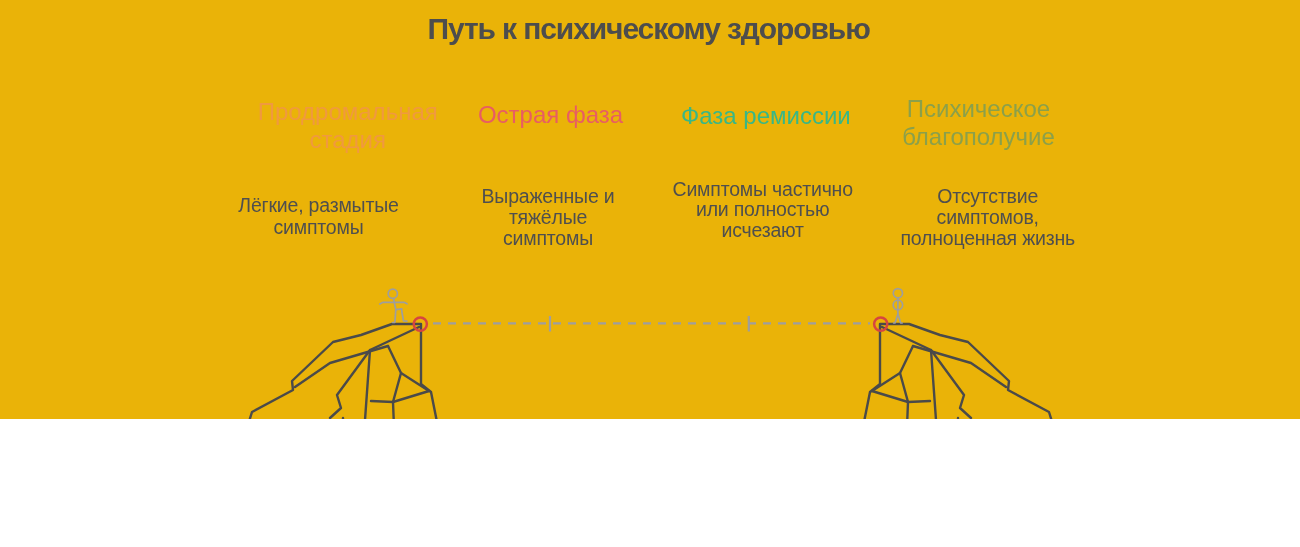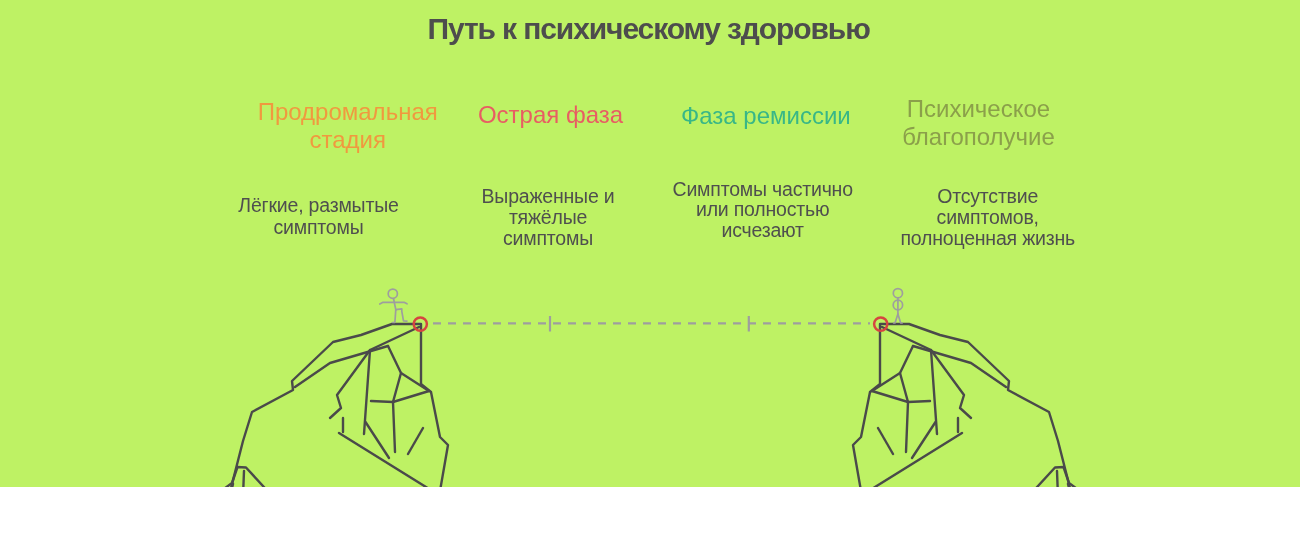--- a/index.html
+++ b/index.html
@@ -1,16 +1,16 @@
 <!DOCTYPE html>
 <html><head>
 <meta charset="utf-8">
 <style>
   html,body{margin:0;padding:0;background:#ffffff;}
-  #stage{position:relative;width:1300px;height:487px;background:#bef264;overflow:hidden;
+  #stage{position:relative;width:1300px;height:419px;background:#eab308;overflow:hidden;
          font-family:"Liberation Sans",sans-serif;}
   svg{position:absolute;left:0;top:0;}
   text{font-family:"Liberation Sans",sans-serif;}
 </style>
 </head>
 <body>
 <div id="stage">
 <svg width="1300" height="547" viewBox="0 0 1300 547">
 
   <text x="648.6" y="38.8" text-anchor="middle" font-size="30" font-weight="bold" fill="#4d4d4d" letter-spacing="-1.1">Путь к психическому здоровью</text>

